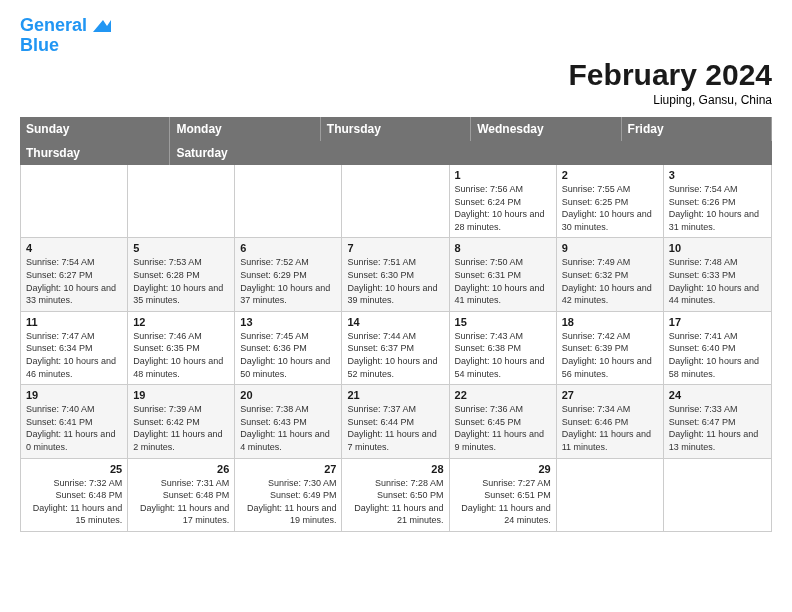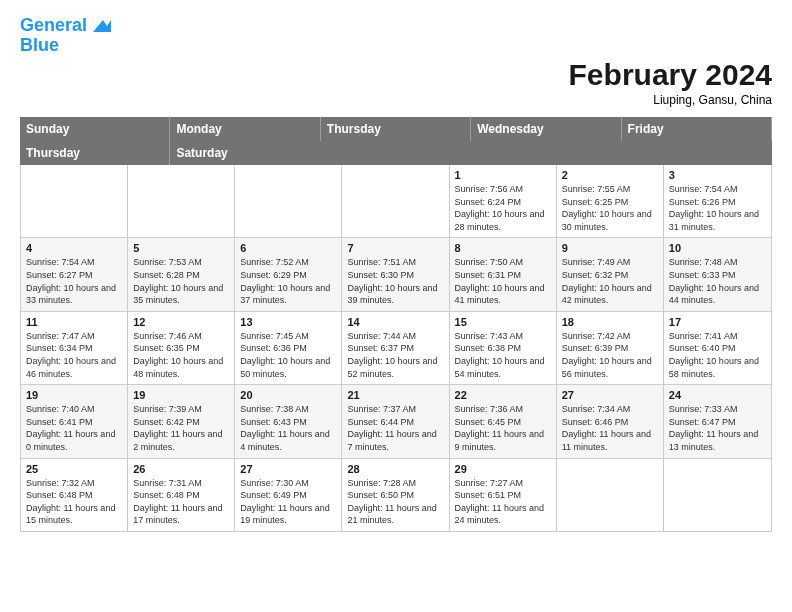--- a/index.html
+++ b/index.html
@@ -77,21 +77,21 @@
       flex-direction: column;
       border: 1px solid #ccc;
       border-top: none;
     }
     .cal-row {
       display: grid;
       grid-template-columns: repeat(7, 1fr);
       flex: 1;
       border-bottom: 1px solid #ccc;
     }
-    .cal-row:last-child { border-bottom: none; }
+    .cal-row:last-child { border-bottom: none; text-align: right; }
     .cal-cell {
       border-right: 1px solid #ccc;
       padding: 4px 5px;
       font-size: 9.5px;
       color: #333;
       min-height: 0;
       background: #fff;
     }
     .cal-cell:last-child { border-right: none; }
     .cal-cell.empty { background: #fff; }

